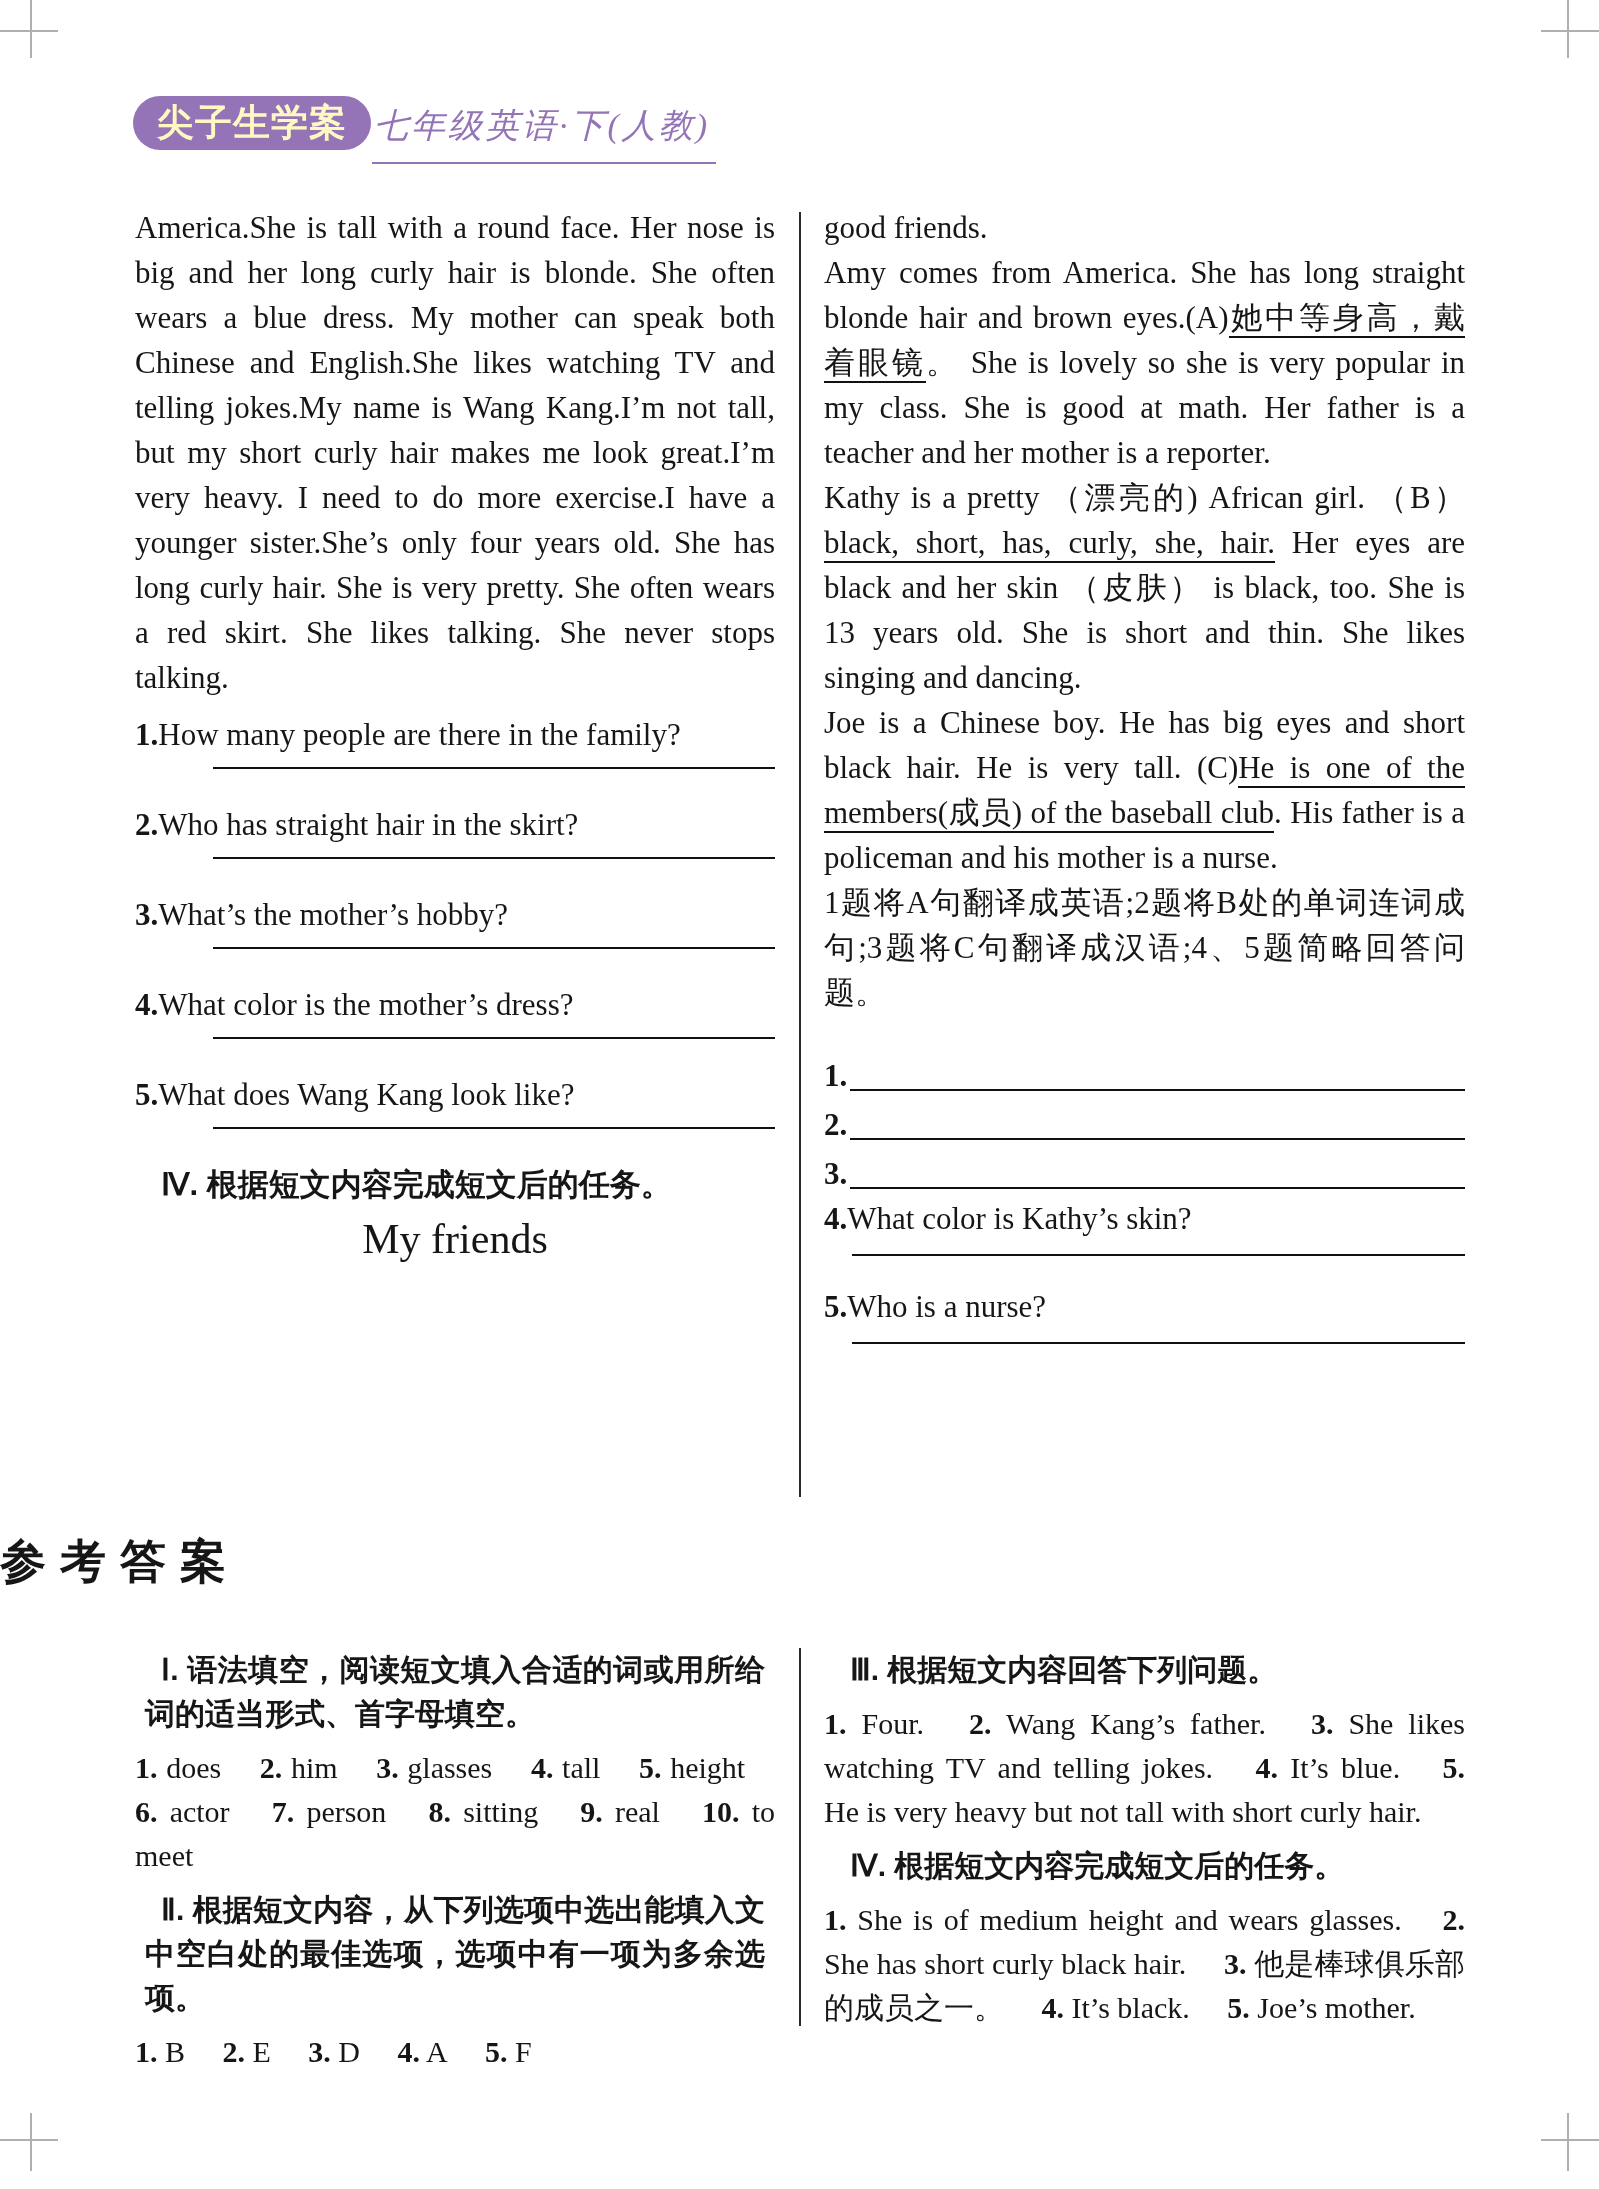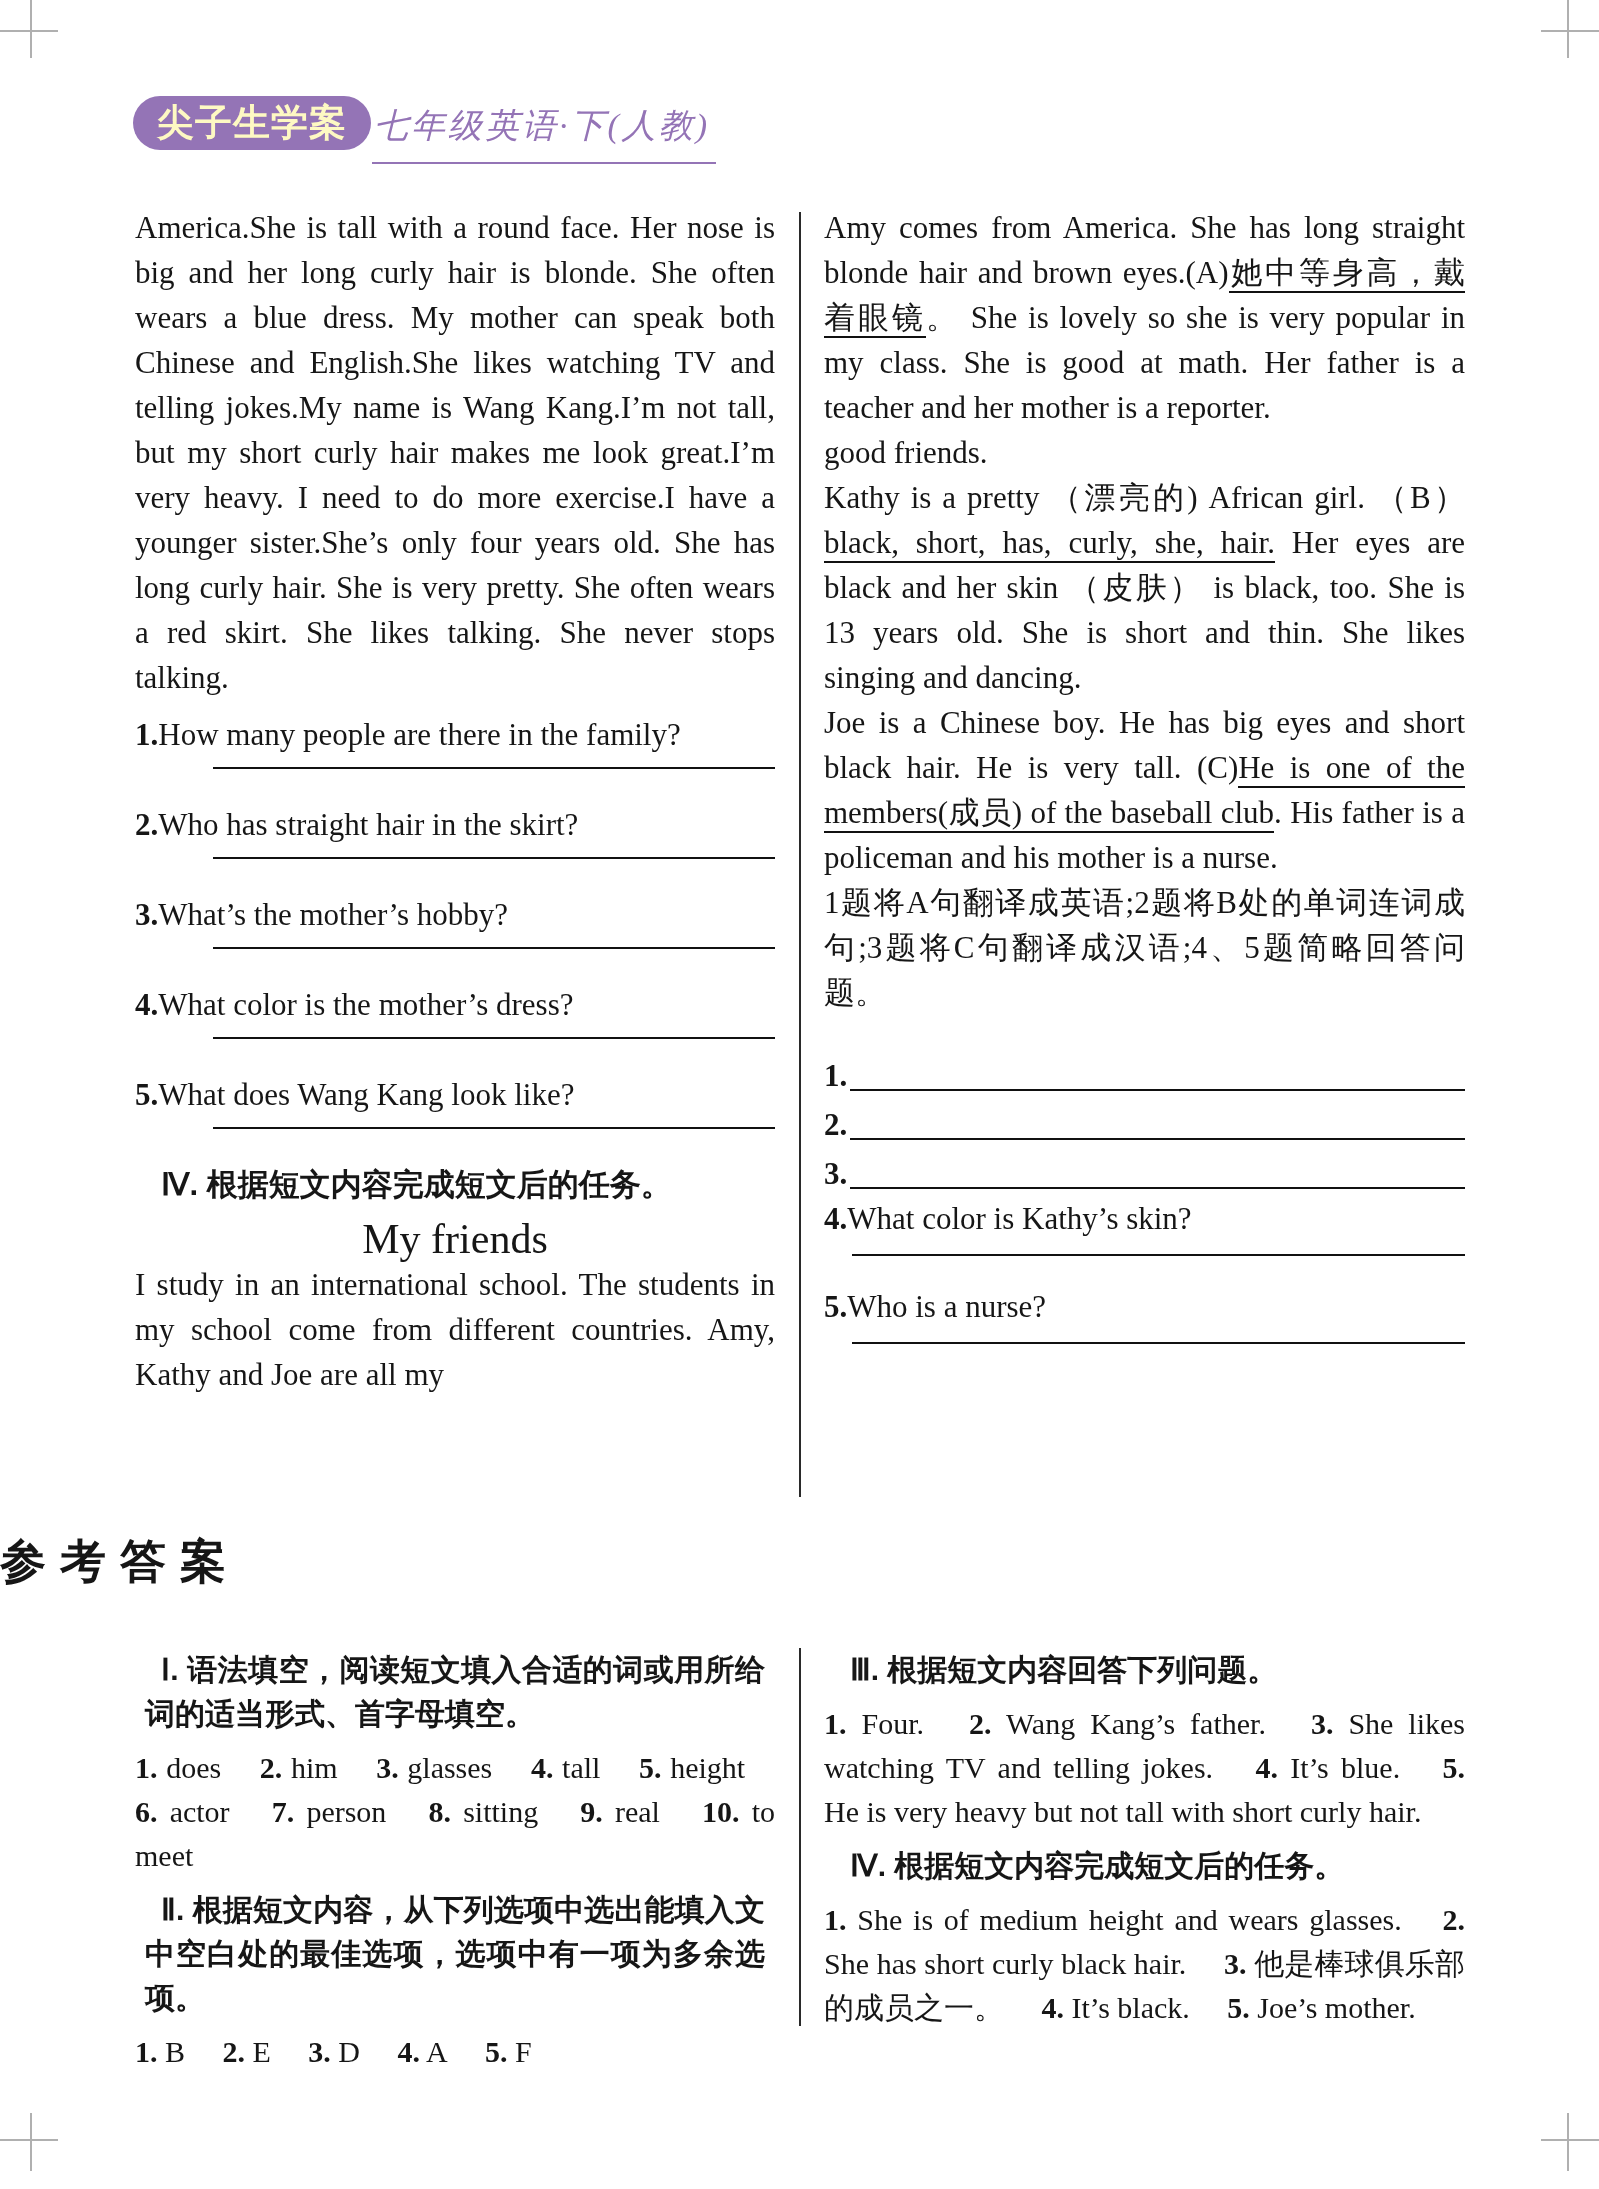--- a/index.html
+++ b/index.html
@@ -112,26 +112,25 @@
       <div class="q"><b class="qnum">3.</b><span>What’s the mother’s hobby?</span></div>
       <div class="blankline bl-left"></div>
       <div class="q"><b class="qnum">4.</b><span>What color is the mother’s dress?</span></div>
       <div class="blankline bl-left"></div>
       <div class="q"><b class="qnum">5.</b><span>What does Wang Kang look like?</span></div>
       <div class="blankline bl-left"></div>
     </div>
 
     <h3 class="cnhead">Ⅳ. 根据短文内容完成短文后的任务。</h3>
     <div class="center-title">My friends</div>
-    <p class="para">I study in an international school. The students in my school come from different countries. Amy, Kathy and Joe are all my</p>
   </div>
 
   <div class="col col-ex-right">
+    <p class="para">good friends.</p>
     <p class="para"><span>Amy comes from America. She has long straight blonde hair and brown eyes.(A)</span><span class="u">她中等身高，戴着眼镜</span><span>。 She is lovely so she is very popular in my class. She is good at math. Her father is a teacher and her mother is a reporter.</span></p>
-    <p class="para">good friends.</p>
     <p class="para"><span>Kathy is a pretty （漂亮的) African girl. （B） </span><span class="u">black, short, has, curly, she, hair.</span><span> Her eyes are black and her skin （皮肤） is black, too. She is 13 years old. She is short and thin. She likes singing and dancing.</span></p>
     <p class="para"><span>Joe is a Chinese boy. He has big eyes and short black hair. He is very tall. (C)</span><span class="u">He is one of the members(成员) of the baseball club</span><span>. His father is a policeman and his mother is a nurse.</span></p>
     <p class="para">1题将A句翻译成英语;2题将B处的单词连词成句;3题将C句翻译成汉语;4、5题简略回答问题。</p>
 
     <div class="blanks">
       <div class="blank-row">
           <span class="bnum">1.</span>
           <span class="line"></span>
         </div>
       <div class="blank-row">

